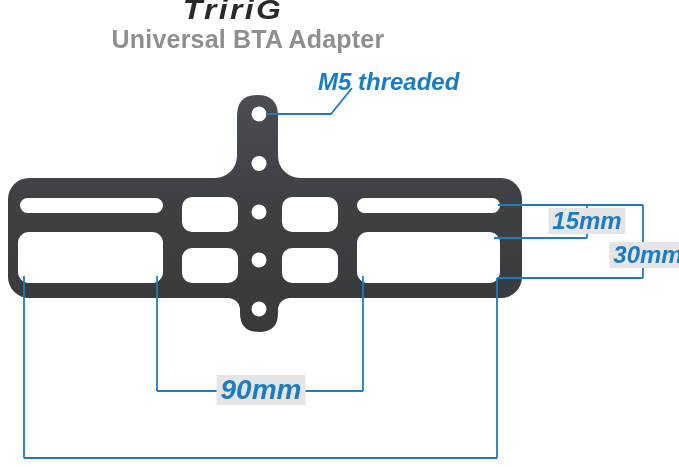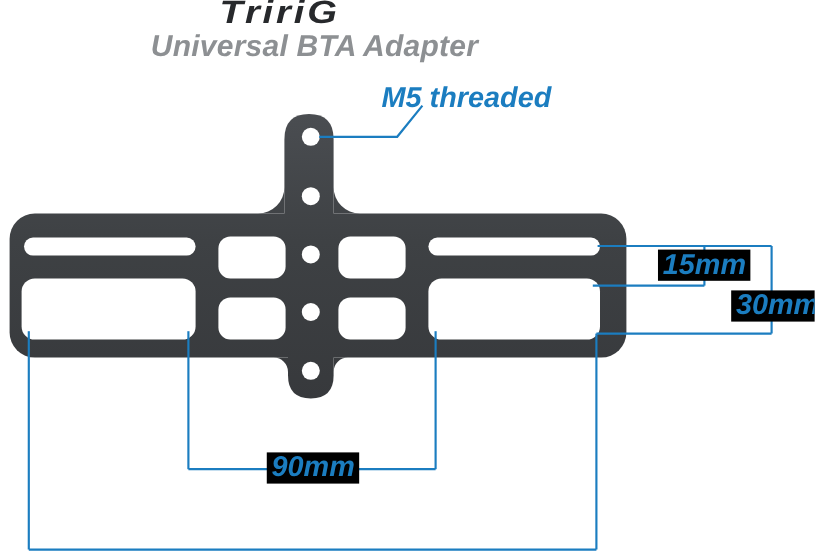--- a/index.html
+++ b/index.html
@@ -17,37 +17,37 @@
     transform-origin:center top;
     font-size:27px;line-height:27px;
     font-weight:bold;font-style:italic;
     letter-spacing:2px;
     color:#27292c;white-space:nowrap;
   }
   .subtitle{
     position:absolute;left:248px;top:25px;
     transform:translateX(-50%);
     font-size:25px;line-height:28px;
-    font-weight:bold;font-style:italic;
+    font-weight:bold;
     letter-spacing:0.2px;
-    color:#8d9093;white-space:nowrap;margin-left:14px;
+    color:#8d9093;white-space:nowrap;
   }
   .dim-label{
     position:absolute;
     transform:translate(-50%,-50%);
     font-weight:bold;font-style:italic;
     color:#1b7dc0;
-    background:#000000;
+    background:#e5e5e5;
     padding:1px 4px;
     white-space:nowrap;
     line-height:1;
   }
   .dim-label.no-bg{background:transparent;transform:none;padding:0;}
   .fs20{font-size:24px;}
-  .fs21{font-size:24px;}
+  .fs21{font-size:28px;}
 </style>
 </head>
 <body>
 
 <div id="stage">
 
   <div class="brand">TririG</div>
   <div class="subtitle">Universal BTA Adapter</div>
 
   <svg id="diagram-svg" width="679" height="467" viewBox="0 0 679 467" xmlns="http://www.w3.org/2000/svg">

